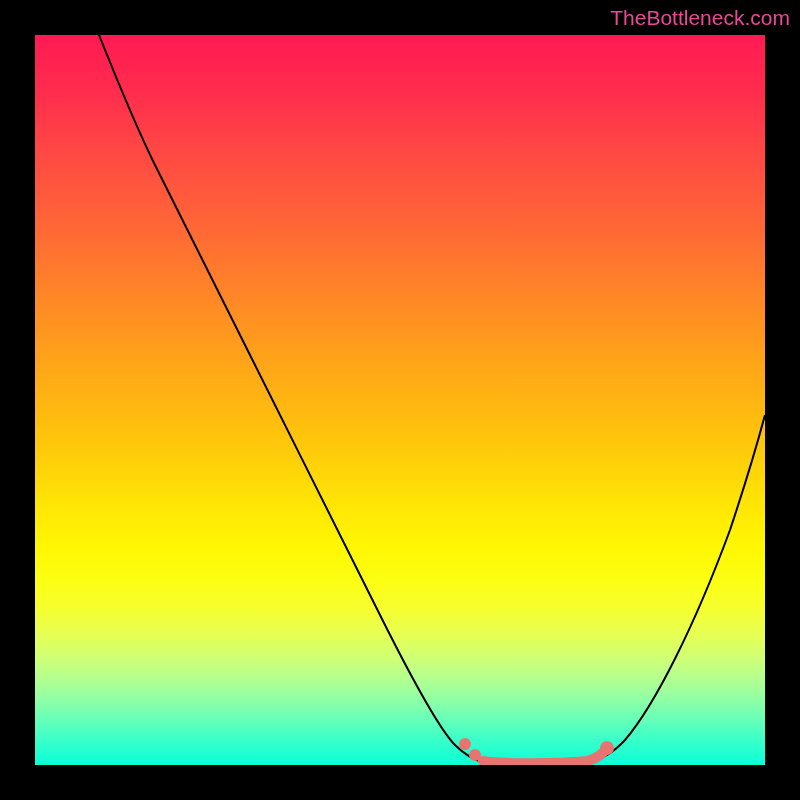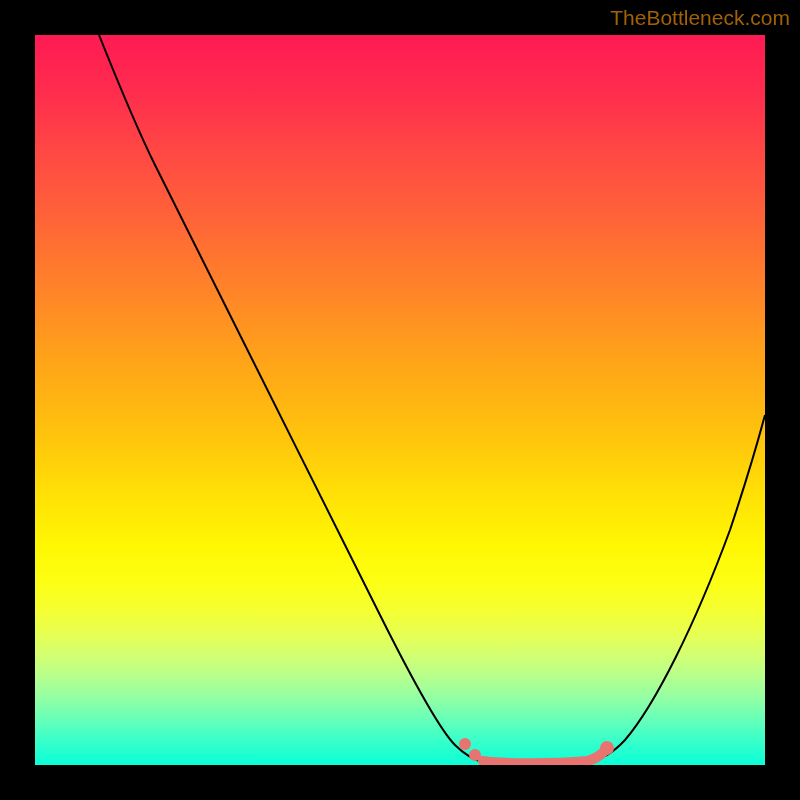--- a/index.html
+++ b/index.html
@@ -8,21 +8,21 @@
     height: 800px;
     background: #000;
     position: relative;
     overflow: hidden;
     font-family: Arial, sans-serif;
   }
   .attribution {
     position: absolute;
     top: 6px;
     right: 10px;
-    color: #a16207;
+    color: #ec4899;
     font-size: 21px;
     font-weight: 500;
     z-index: 10;
   }
   .plot-area {
     position: absolute;
     left: 35px;
     top: 35px;
     width: 730px;
     height: 730px;

